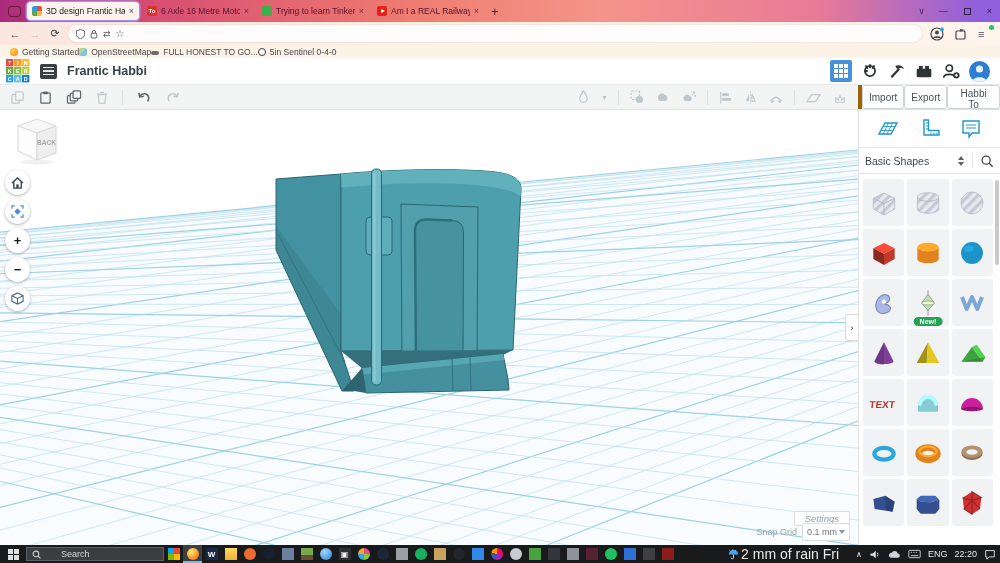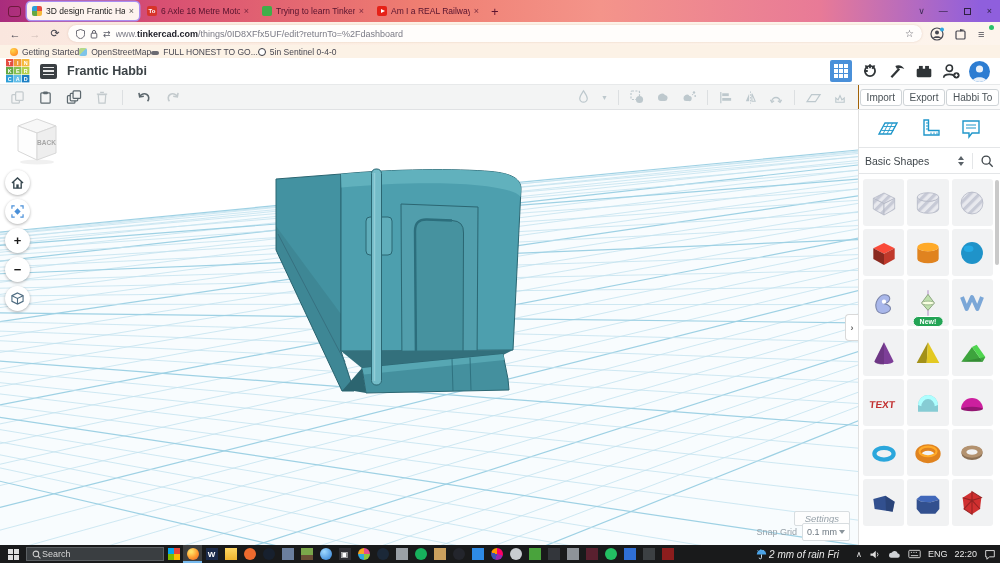--- a/index.html
+++ b/index.html
@@ -65,22 +65,22 @@
   .mode-grid { width:22px; height:22px; background:#4a90d9; border-radius:2px; display:flex; align-items:center; justify-content:center; }
   .avatar { width:21px; height:21px; border-radius:50%; background:#2d7dd2; overflow:hidden; position:relative; }
 
   
   .tc-toolbar { height:25px; background:#f3f4f4; display:flex; align-items:center; border-bottom:1px solid #e0e2e4; }
   .tg { display:flex; align-items:center; gap:13px; padding:0 10px; }
   .ti { color:#5d686e; }
   .ti.dis { color:#c3cacd; }
   .tsep { width:1px; height:15px; background:#dcdfe1; }
   .tool-right { margin-left:auto; display:flex; align-items:center; gap:10px; padding-right:10px; color:#bdc8cd; }
-  .panel-actions { width:142px; height:100%; background:#fbfbfb; border-left:1px solid #a16207;
-    display:flex; align-items:center; justify-content:space-evenly; }
+  .panel-actions { width:142px; height:100%; background:#fbfbfb; border-left:4px solid #a16207;
+    display:flex; justify-content:space-evenly; }
   .pa-btn { font-size:10px; color:#4a5257; background:#fff; border:1px solid #cfd4d7; border-radius:3px;
     padding:2px 6px; }
 
   
   .main { flex:1; position:relative; background:#fff; }
   .canvas3d { position:absolute; left:0; top:0; width:858px; height:435px; overflow:hidden; background:#fff; }
   #scene { position:absolute; inset:0; }
   .gmin { stroke:#c3e2ef; stroke-width:.8; }
   .gmaj { stroke:#9ed1e4; stroke-width:1.2; }
 
@@ -116,28 +116,28 @@
     font-size:7px; font-weight:bold; padding:1px 6px; border-radius:7px; border:1px solid #fff; white-space:nowrap; }
   .pscroll { position:absolute; right:1px; top:70px; width:4px; height:390px; }
   .pthumb { width:4px; height:85px; background:#c9c9c9; border-radius:2px; }
 
   
   .taskbar { height:18px; background:#191a1b; display:flex; align-items:center; color:#e8e8e8; }
   .startbtn { width:26px; height:18px; display:flex; align-items:center; justify-content:center; }
   .winlogo { display:grid; grid-template-columns:5px 5px; grid-template-rows:5px 5px; gap:1px; }
   .winlogo b { background:#dfdfdf; }
   .tsearch { width:138px; height:14px; background:#3a3e41; border:1px solid #5c6063; display:flex; align-items:center;
-    gap:1px; padding:0 5px; font-size:9px; color:#d6d6d6; }
+    gap:20px; padding:0 5px; font-size:9px; color:#d6d6d6; }
   .apps { display:flex; align-items:center; }
   .tapp { width:19px; height:18px; display:flex; align-items:center; justify-content:center; position:relative; }
   .tapp.active { background:rgba(255,255,255,.16); box-shadow:inset 0 -2px 0 #76b9ed; }
   .ticon { width:12px; height:12px; display:flex; align-items:center; justify-content:center;
     font-size:8px; font-weight:bold; color:#fff; }
   .tray { margin-left:auto; display:flex; align-items:center; gap:7px; padding-right:4px; font-size:9px; }
-  .weather { display:flex; align-items:center; gap:2px; margin-right:10px; font-size:10px;font-style:italic; }
+  .weather { display:flex; align-items:center; gap:2px; margin-right:10px; font-size:14px; }
   .chev { font-size:8px; }
 </style>
 </head>
 <body>
 
 <div class="win">
 
   <div class="tabstrip">
     <div class="fxview"></div>
     <div class="tab active">
@@ -177,21 +177,20 @@
     <span class="nv">⟳</span>
     <div class="urlbar">
       <svg width="9" height="10" viewBox="0 0 10 11">
           <path d="M5,.5 L9.5,2 V6 C9.5,8.5 7.5,10 5,10.7 C2.5,10 .5,8.5 .5,6 V2 Z" fill="none" stroke="#5b5b66" stroke-width="1"></path>
         </svg>
       <svg width="8" height="10" viewBox="0 0 10 12">
           <rect x="1.5" y="5" width="7" height="6" rx="1" fill="none" stroke="#5b5b66" stroke-width="1.2"></rect>
           <path d="M3,5 V3.5 a2,2 0 0 1 4,0 V5" fill="none" stroke="#5b5b66" stroke-width="1.2"></path>
         </svg>
       <span style="font-size:9px;color:#5b5b66">⇄</span>
-      <span class="u-text"><span>www.</span><span class="u-dom">tinkercad.com</span><span>/things/0ID8XFfx5UF/edit?returnTo=%2Fdashboard</span></span>
       <span class="star">☆</span>
     </div>
     <div class="nav-right">
       <svg class="nri" viewBox="0 0 14 14">
           <circle cx="7" cy="7" r="6" fill="none" stroke="#474751" stroke-width="1.2"></circle>
           <circle cx="7" cy="5.5" r="2" fill="#474751"></circle>
           <path d="M3,11 C3.5,8.8 10.5,8.8 11,11" fill="#474751"></path>
           <circle cx="12" cy="2.5" r="2" fill="#30a7e0"></circle>
         </svg>
       <svg class="nri" viewBox="0 0 14 14">

